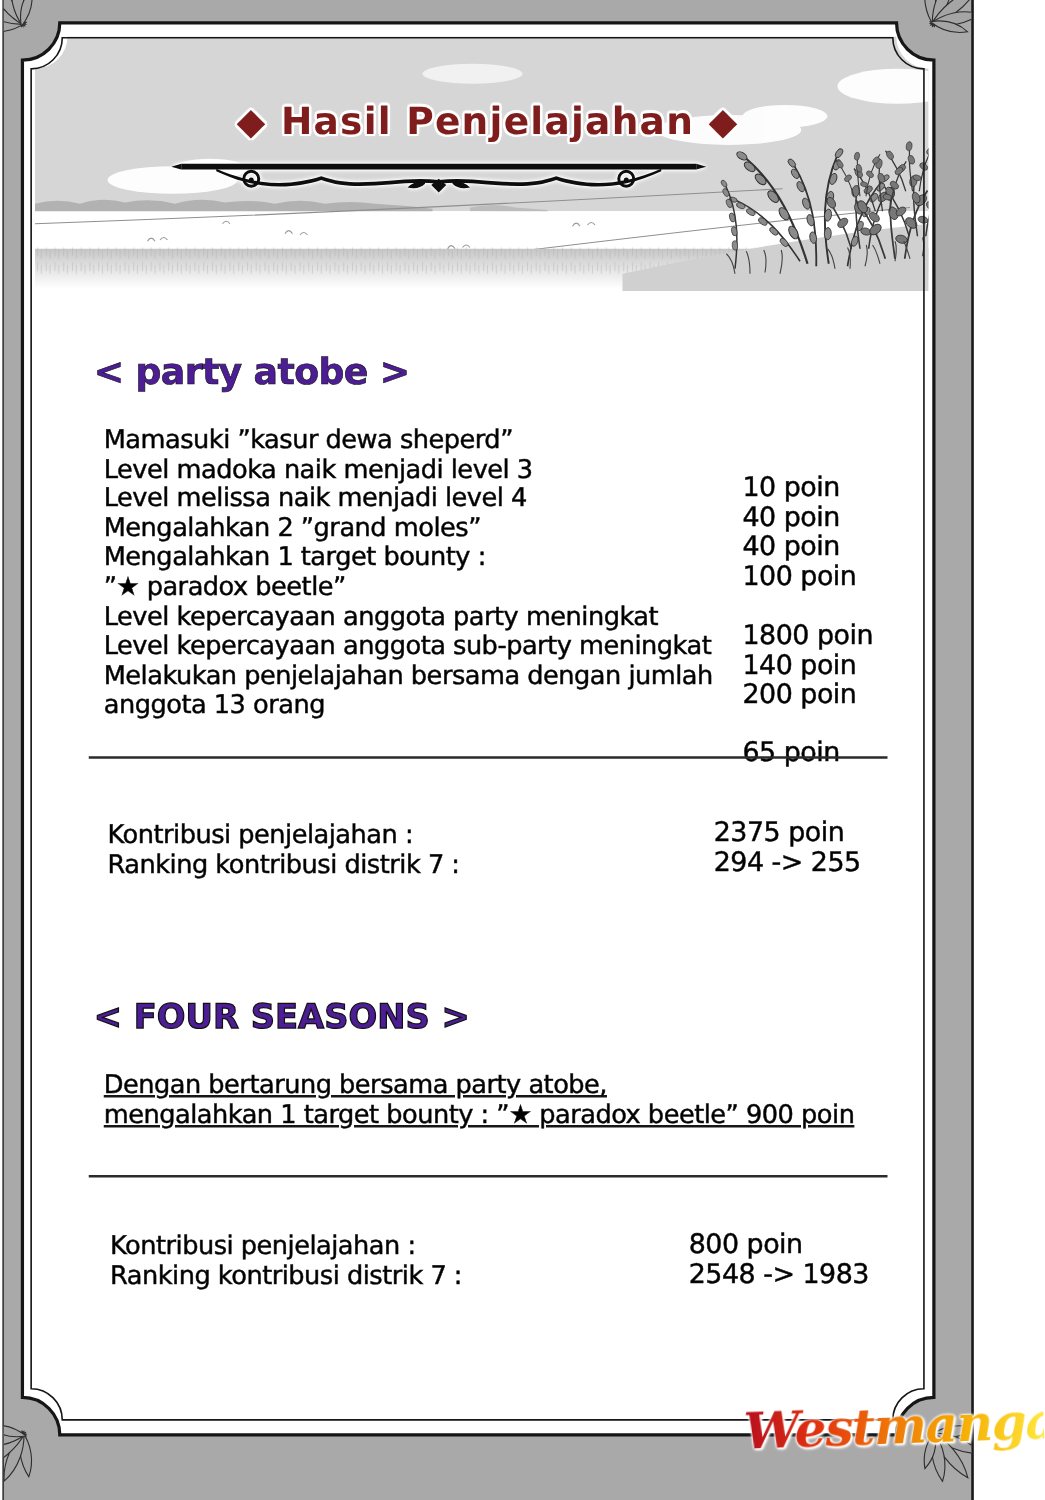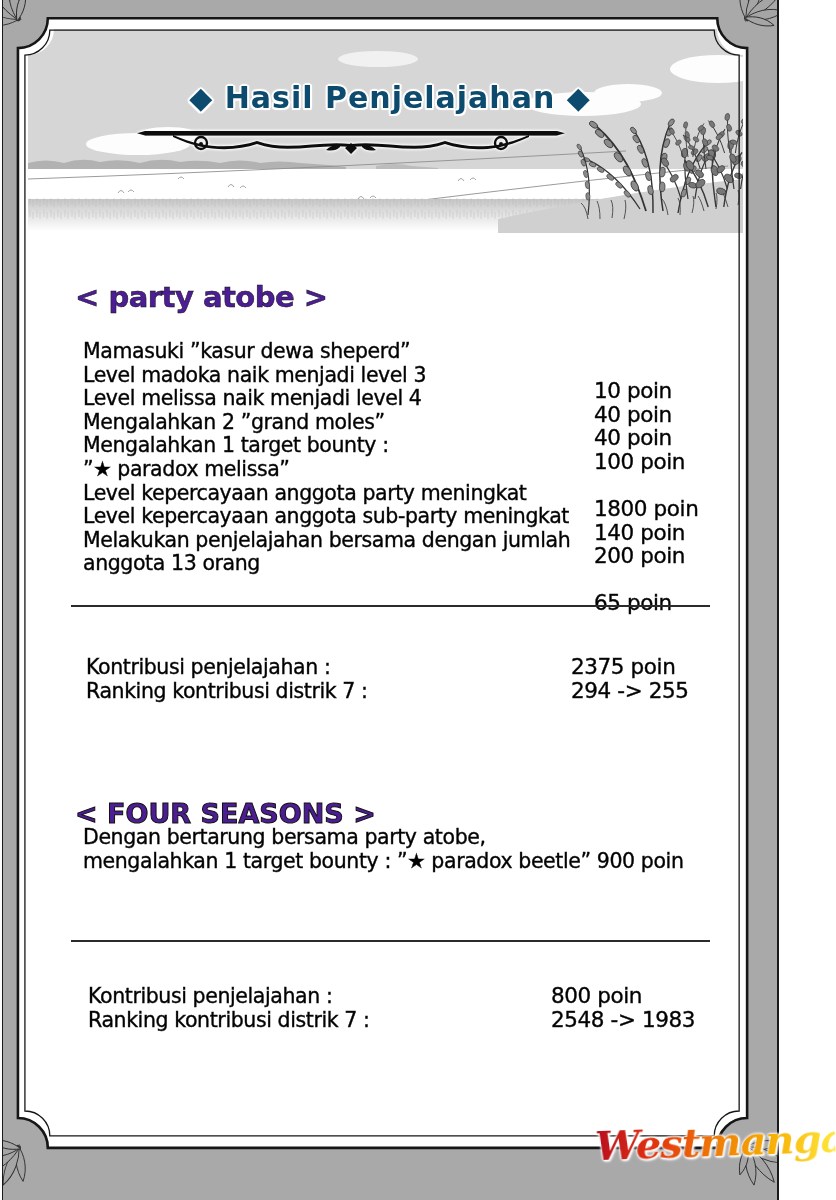--- a/index.html
+++ b/index.html
@@ -4,42 +4,42 @@
 <style>
   html,body{margin:0;padding:0;background:#fff;}
   .canvas{position:relative;width:836px;height:1200px;background:#fff;overflow:hidden;
           font-family:"DejaVu Sans","Liberation Sans",sans-serif;color:#141414;}
   .page{position:absolute;left:2px;top:0;width:777px;height:1200px;background:#a9a9a9;
         border-left:1.5px solid #1a1a1a;border-right:2px solid #1a1a1a;box-sizing:border-box;}
   .layer{position:absolute;left:0;top:0;width:100%;height:100%;pointer-events:none;}
   .illus{position:absolute;left:25px;top:29px;width:715px;height:204px;}
 
   .title{position:absolute;left:0;right:0;top:80px;text-align:center;
-         font-size:30px;font-weight:bold;letter-spacing:1px;color:#0c4a6e;
+         font-size:30px;font-weight:bold;letter-spacing:1px;color:#7f1d1d;
          text-shadow:-2px 0 0 #fff,2px 0 0 #fff,0 -2px 0 #fff,0 2px 0 #fff,
                      -1.5px -1.5px 0 #fff,1.5px 1.5px 0 #fff,-1.5px 1.5px 0 #fff,1.5px -1.5px 0 #fff,0 0 4px #fff;}
   .ornament{position:absolute;left:134px;top:128px;width:428px;height:28px;
             filter:drop-shadow(0 0 1.5px #fff) drop-shadow(0 0 1px #fff);}
 
   .sec-heading{position:absolute;margin:0;font-weight:bold;color:#4c1d95;white-space:nowrap;}
   .party-heading{left:72px;top:280px;font-size:29px;letter-spacing:-0.5px;-webkit-text-stroke:.5px #101010;}
   .fs-heading{left:72px;top:798px;font-size:27px;letter-spacing:0;-webkit-text-stroke:1px #101010;}
 
   .bodytext{font-size:20.5px;letter-spacing:-0.4px;line-height:23.6px;color:#000000;-webkit-text-stroke:.4px #161616;}
   .entries{position:absolute;left:80px;top:340px;width:650px;}
   .row{position:relative;height:23.6px;white-space:nowrap;}
   .val{position:absolute;top:-1px;font-size:21.5px;}
   .entries .val{left:511px;margin-top:40px;}
   .rule{position:absolute;left:68px;width:639px;border-top:2.2px solid #2b2b2b;}
   .rule1{top:605px;} .rule2{top:940px;}
   .summary1{position:absolute;left:83px;top:656px;width:650px;}
   .summary1 .val{left:485px;}
   .summary2{position:absolute;left:85px;top:985px;width:650px;}
   .summary2 .val{left:463px;}
-  .para{position:absolute;left:80px;top:826px;width:660px;}
+  .para{position:absolute;left:80px;top:856px;width:660px;text-decoration:underline;}
   .para div{white-space:nowrap;}
 
   .watermark{position:absolute;left:592px;top:1118px;width:240px;
              font-family:"DejaVu Serif","Liberation Serif",serif;
              font-style:italic;font-weight:bold;font-size:40px;letter-spacing:-1px;
              transform:rotate(-2deg);
              background:linear-gradient(95deg,#b50d20 0%,#e2330f 25%,#ef7a08 50%,#f6ac02 72%,#ffe93e 100%);
              -webkit-background-clip:text;background-clip:text;color:transparent;
              filter:drop-shadow(0 0 1px #fff) drop-shadow(0 0 1px #fff) drop-shadow(1px 1px 0 #fff);}
 </style>
@@ -185,21 +185,21 @@
     </div>
 
     <h2 class="sec-heading party-heading">&lt; party atobe &gt;</h2>
 
     <div class="entries bodytext">
       <div class="row"><span>Mamasuki ”kasur dewa sheperd”</span><span class="val">10 poin</span></div>
       <div class="row"><span>Level madoka naik menjadi level 3</span><span class="val">40 poin</span></div>
       <div class="row"><span>Level melissa naik menjadi level 4</span><span class="val">40 poin</span></div>
       <div class="row"><span>Mengalahkan 2 ”grand moles”</span><span class="val">100 poin</span></div>
       <div class="row"><span>Mengalahkan 1 target bounty :</span><span class="val"></span></div>
-      <div class="row"><span>”★ paradox melissa”</span><span class="val">1800 poin</span></div>
+      <div class="row"><span>”★ paradox beetle”</span><span class="val">1800 poin</span></div>
       <div class="row"><span>Level kepercayaan anggota party meningkat</span><span class="val">140 poin</span></div>
       <div class="row"><span>Level kepercayaan anggota sub-party meningkat</span><span class="val">200 poin</span></div>
       <div class="row"><span>Melakukan penjelajahan bersama dengan jumlah</span><span class="val"></span></div>
       <div class="row"><span>anggota 13 orang</span><span class="val">65 poin</span></div>
     </div>
 
     <div class="rule rule1"></div>
 
     <div class="summary1 bodytext">
       <div class="row"><span>Kontribusi penjelajahan :</span><span class="val">2375 poin</span></div>

